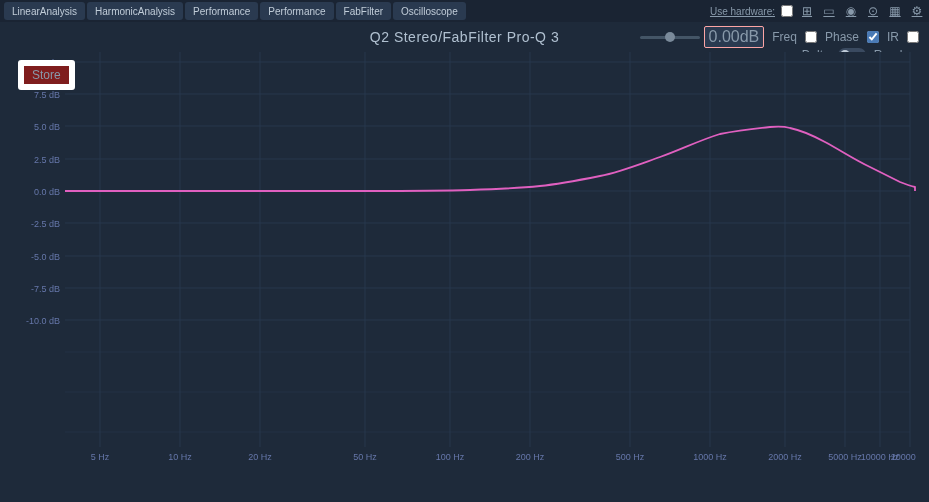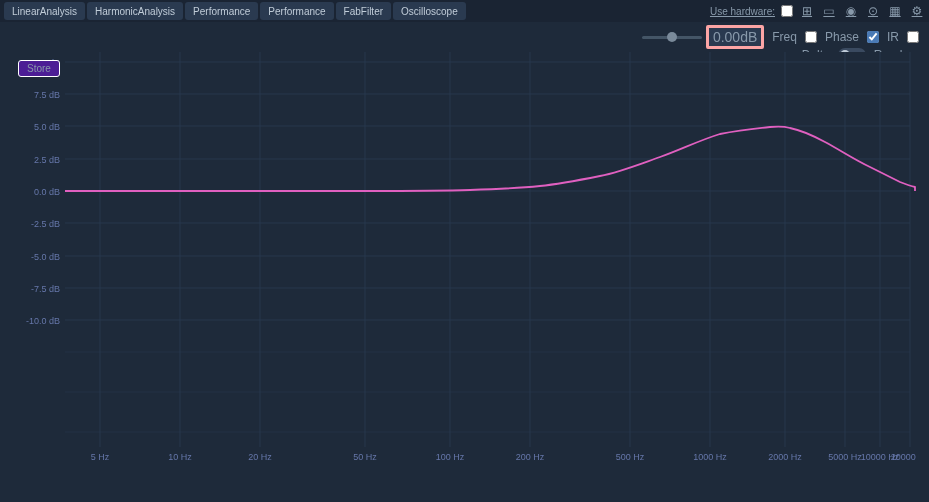--- a/index.html
+++ b/index.html
@@ -102,24 +102,24 @@
       height: 10px;
       background: #7a8a9a;
       border-radius: 50%;
       position: absolute;
       top: -3.5px;
       left: 50%;
       transform: translateX(-50%);
     }
     .gain-value {
       background: #2a3a50;
-      border: 3px solid #fca5a5;
+      border: 1px solid #fca5a5;
       border-radius: 2px;
       padding: 1px 4px;
-      font-size: 14px;
+      font-size: 16px;
       color: #8899aa;
       min-width: 38px;
       text-align: center;
     }
     .ctrl-label {
       color: #8899aa;
       font-size: 12px;
     }
     .ctrl-checkbox {
       width: 12px;
@@ -150,25 +150,25 @@
       position: relative;
       width: 909px;
       height: 410px;
     }
 
     
     #store-btn {
       position: absolute;
       top: 8px;
       left: 8px;
-      background: #4c1d95;
-      border: 1px solid #ffffff;
+      background: #7f1d1d;
+      border: 6px solid #ffffff;
       border-radius: 3px;
       color: #8899aa;
-      font-size: 10px;
+      font-size: 12px;
       padding: 2px 8px;
       cursor: pointer;
       z-index: 10;
     }
 
     
     #eq-chart {
       position: absolute;
       top: 0;
       left: 0;
@@ -222,20 +222,21 @@
     <span class="hw-icon">◉</span>
     <span class="hw-icon">⊙</span>
     <span class="hw-icon">▦</span>
     <span class="hw-icon">⚙</span>
   </div>
 </div>
 
 <div id="main">
 
   <div id="title-bar">
+    <span id="plugin-title">Q2 Stereo/FabFilter Pro-Q 3</span>
 
     <div id="title-controls">
 
       <div class="slider-container">
         <div class="gain-slider">
           <div class="gain-slider-thumb"></div>
         </div>
         <span class="gain-value">0.00dB</span>
       </div>
 

